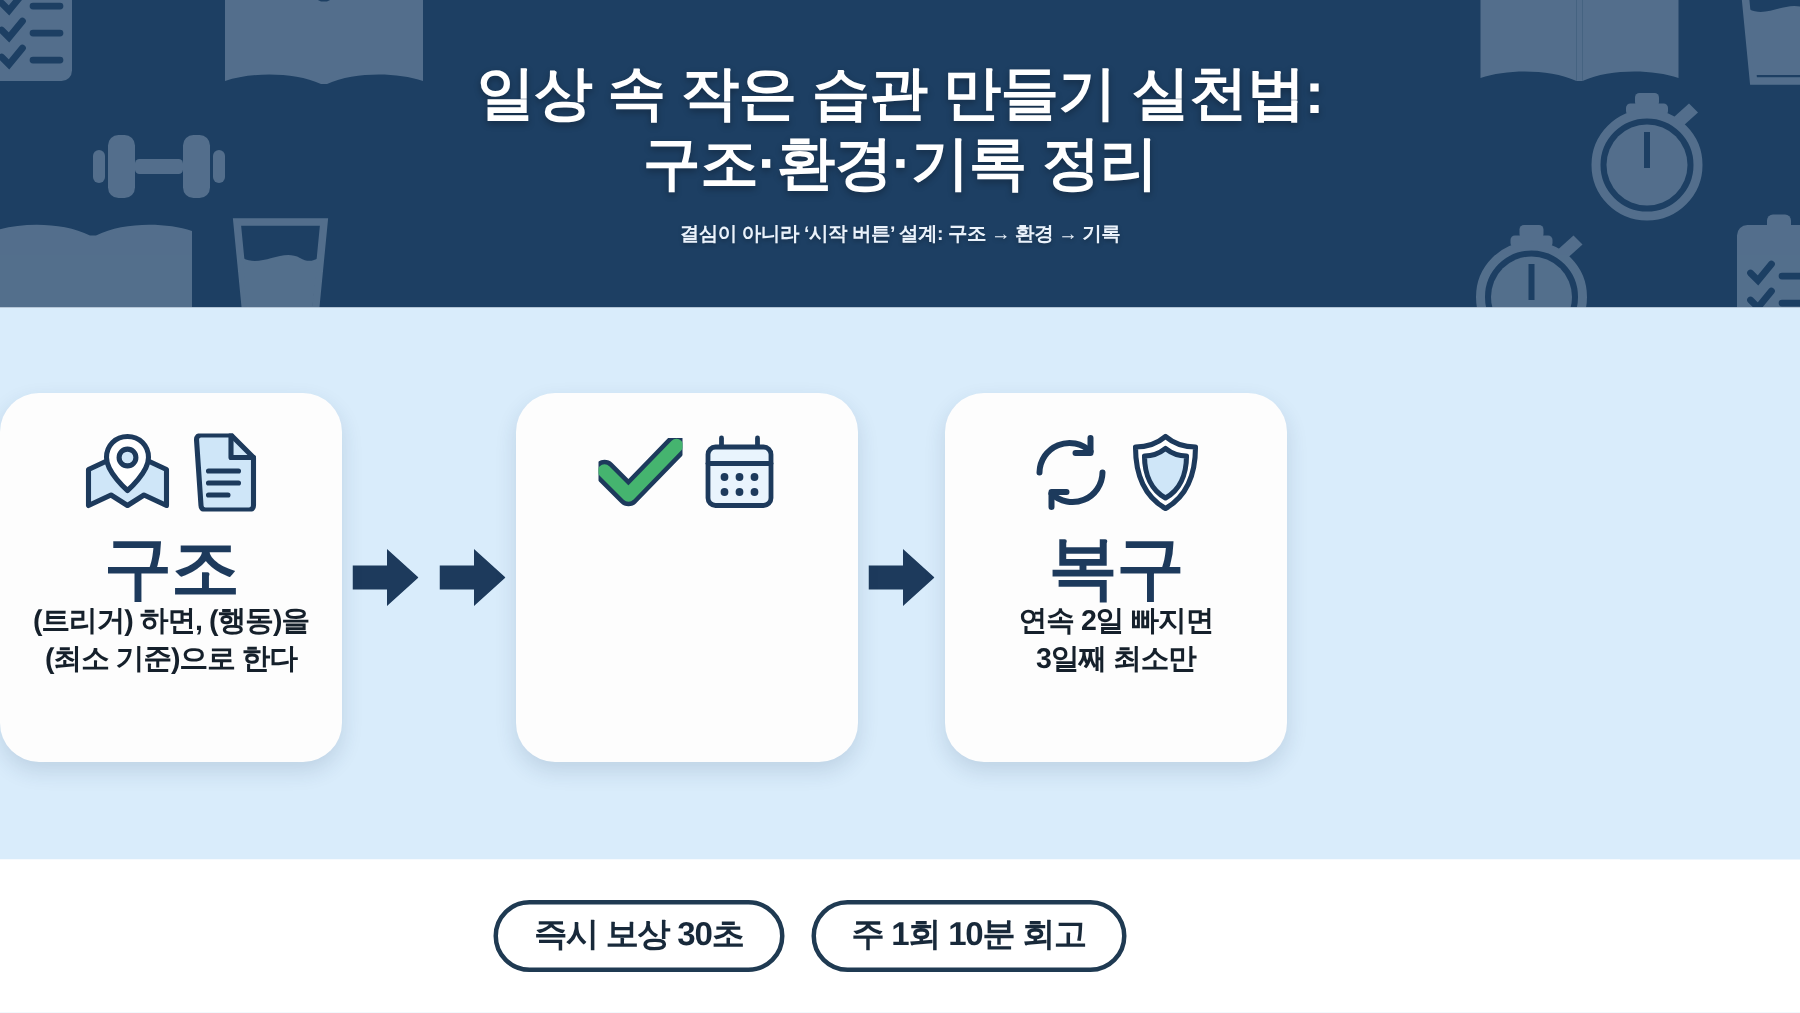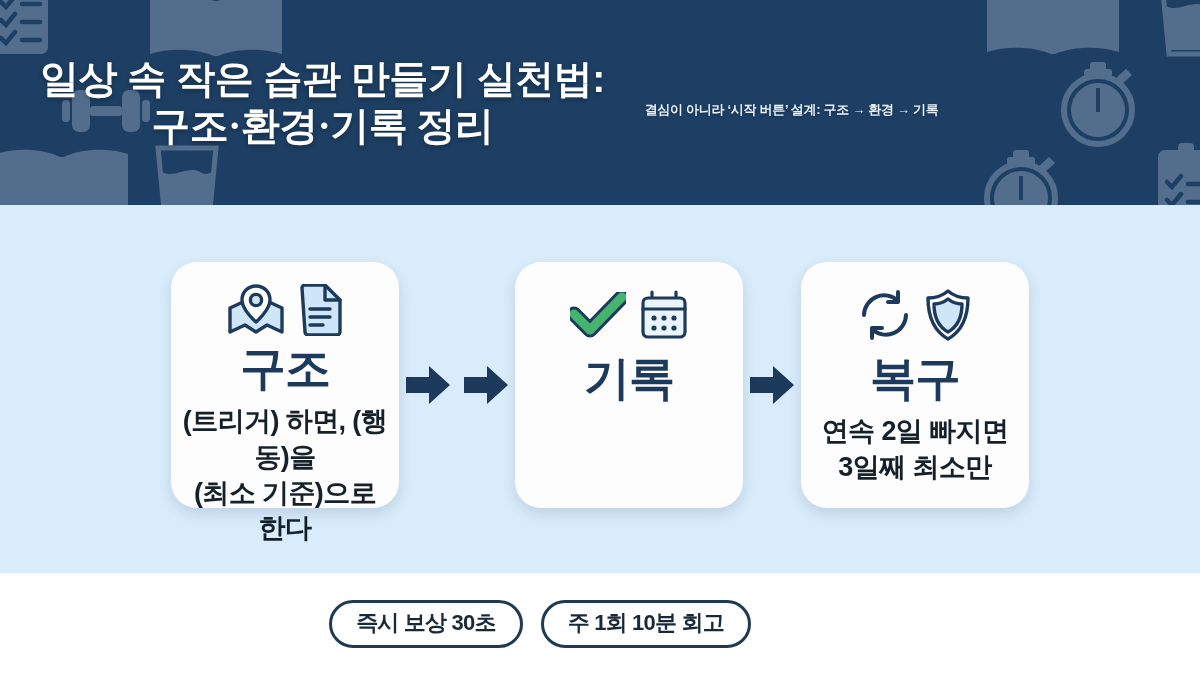--- a/index.html
+++ b/index.html
@@ -12,59 +12,59 @@
   .poster{position:relative;width:1200px;height:675px;overflow:hidden;background:#ffffff;}
 
   
   .header{
     position:absolute;left:0;top:0;width:1200px;height:205px;
     background:#1d3f63;overflow:hidden;
   }
   .header-deco{position:absolute;left:0;top:0;width:1200px;height:205px;opacity:.30;}
   .header-inner{
     position:relative;z-index:2;width:100%;height:100%;
-    display:flex;flex-direction:row;align-items:center;
+    display:flex;flex-direction:column;align-items:center;justify-content:center;
     text-align:center;
   }
   .title{
     color:#ffffff;font-size:39px;line-height:1.20;font-weight:bold;
     letter-spacing:-0.5px;margin:0;padding:0 40px;
     text-shadow:0 2px 5px rgba(0,0,0,.30);
   }
-  .title .line2{display:block;font-family:Liberation Serif, serif;}
+  .title .line2{display:block;}
   .subtitle{
     margin-top:14px;color:#eaf2fb;font-size:13px;font-weight:bold;
     letter-spacing:-0.3px;text-shadow:0 1px 3px rgba(0,0,0,.25);
   }
 
   
   .band{
     position:absolute;left:0;top:205px;width:1200px;height:368px;
     background:#d9ecfb;
   }
   .cards{
     position:absolute;left:0;top:262px;width:1200px;height:246px;
-    display:flex;align-items:flex-start;justify-content:center;
+    display:flex;align-items:flex-start;justify-content:flex-start;
   }
   .card{
     position:relative;width:228px;height:246px;background:#fdfdfd;
     border-radius:26px;box-shadow:0 6px 14px rgba(30,60,95,.14);
     display:flex;flex-direction:column;align-items:center;
     padding-top:22px;box-sizing:border-box;
   }
   .card-icons{
     height:62px;display:flex;align-items:center;justify-content:center;gap:14px;
   }
   .card-icons svg{display:block;}
   .card-title{
     margin-top:8px;color:#1d3a5c;font-size:46px;font-weight:bold;
     letter-spacing:-1px;line-height:1.05;
   }
   .card-desc{
-    margin-top:12px;color:#15202b;font-size:27px;font-weight:bold;
+    color:#15202b;font-size:19px;font-weight:bold;
     line-height:1.32;text-align:center;letter-spacing:-0.6px;padding:0 8px;
   }
   .arrow{
     width:58px;height:246px;display:flex;align-items:center;justify-content:center;
   }
   .arrow svg{display:block;}
 
   
   .footer{
     position:absolute;left:0;top:573px;width:1080px;height:102px;
@@ -232,21 +232,20 @@
           <g fill="#1d3a5c">
             <circle cx="14" cy="28" r="2.6"></circle>
               <circle cx="24" cy="28" r="2.6"></circle>
               <circle cx="34" cy="28" r="2.6"></circle>
             <circle cx="14" cy="38" r="2.6"></circle>
               <circle cx="24" cy="38" r="2.6"></circle>
               <circle cx="34" cy="38" r="2.6"></circle>
           </g>
         </svg>
       </div>
-      <div class="card-title">기록</div>
     </div>
 
     <div class="arrow">
       <svg width="44" height="38" viewBox="0 0 44 38">
         <path d="M0 11 H23 V0 L44 19 L23 38 V27 H0 Z" fill="#1d3a5c"></path>
       </svg>
     </div>
 
     <div class="card">
       <div class="card-icons">

